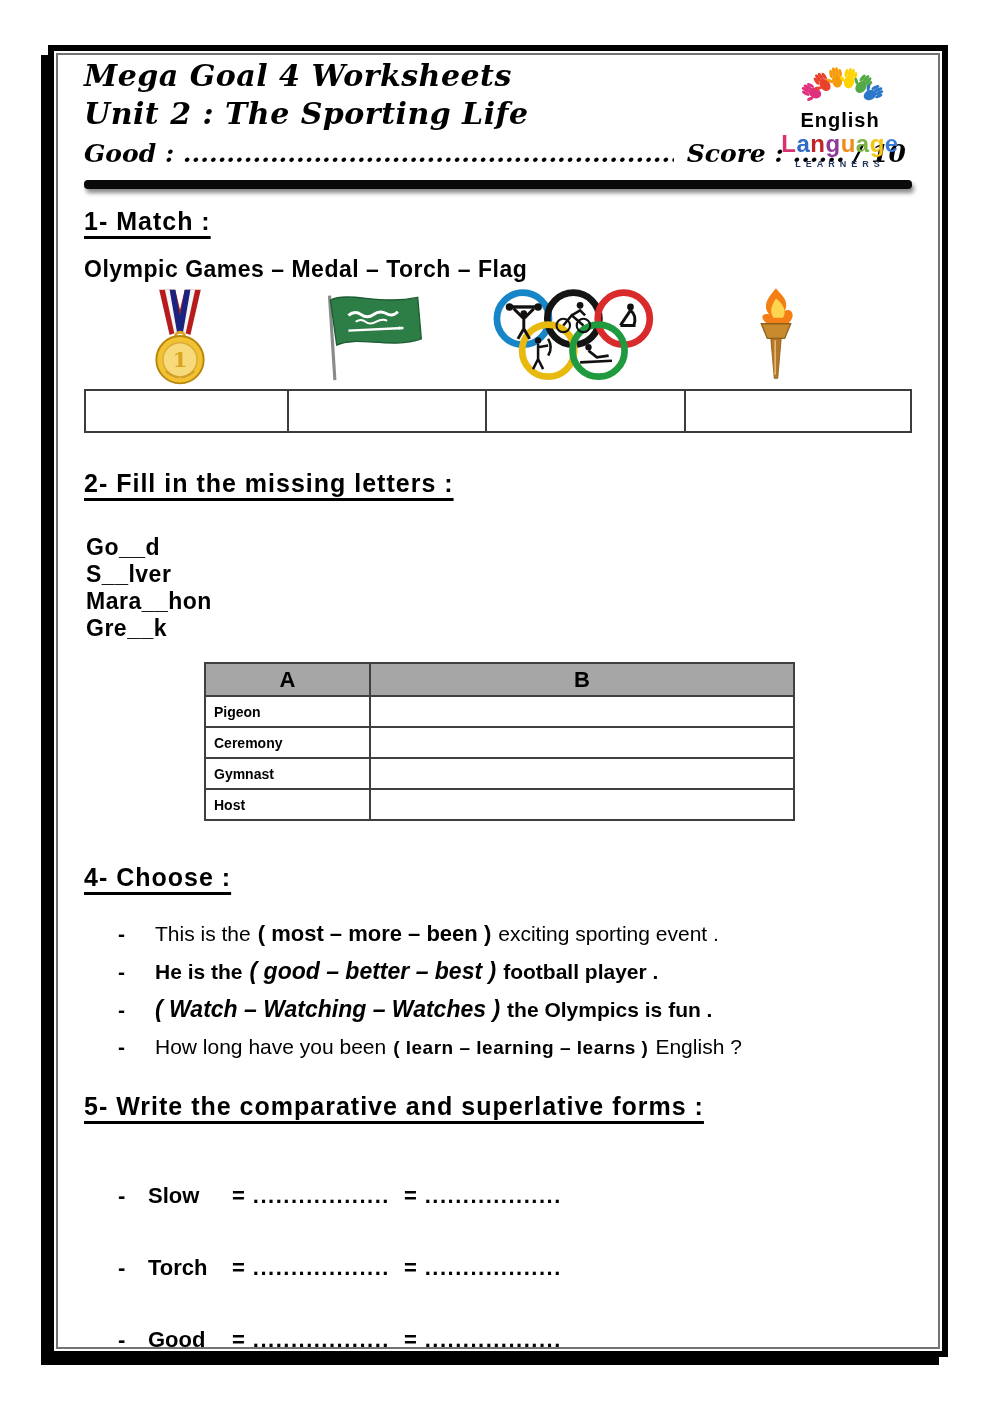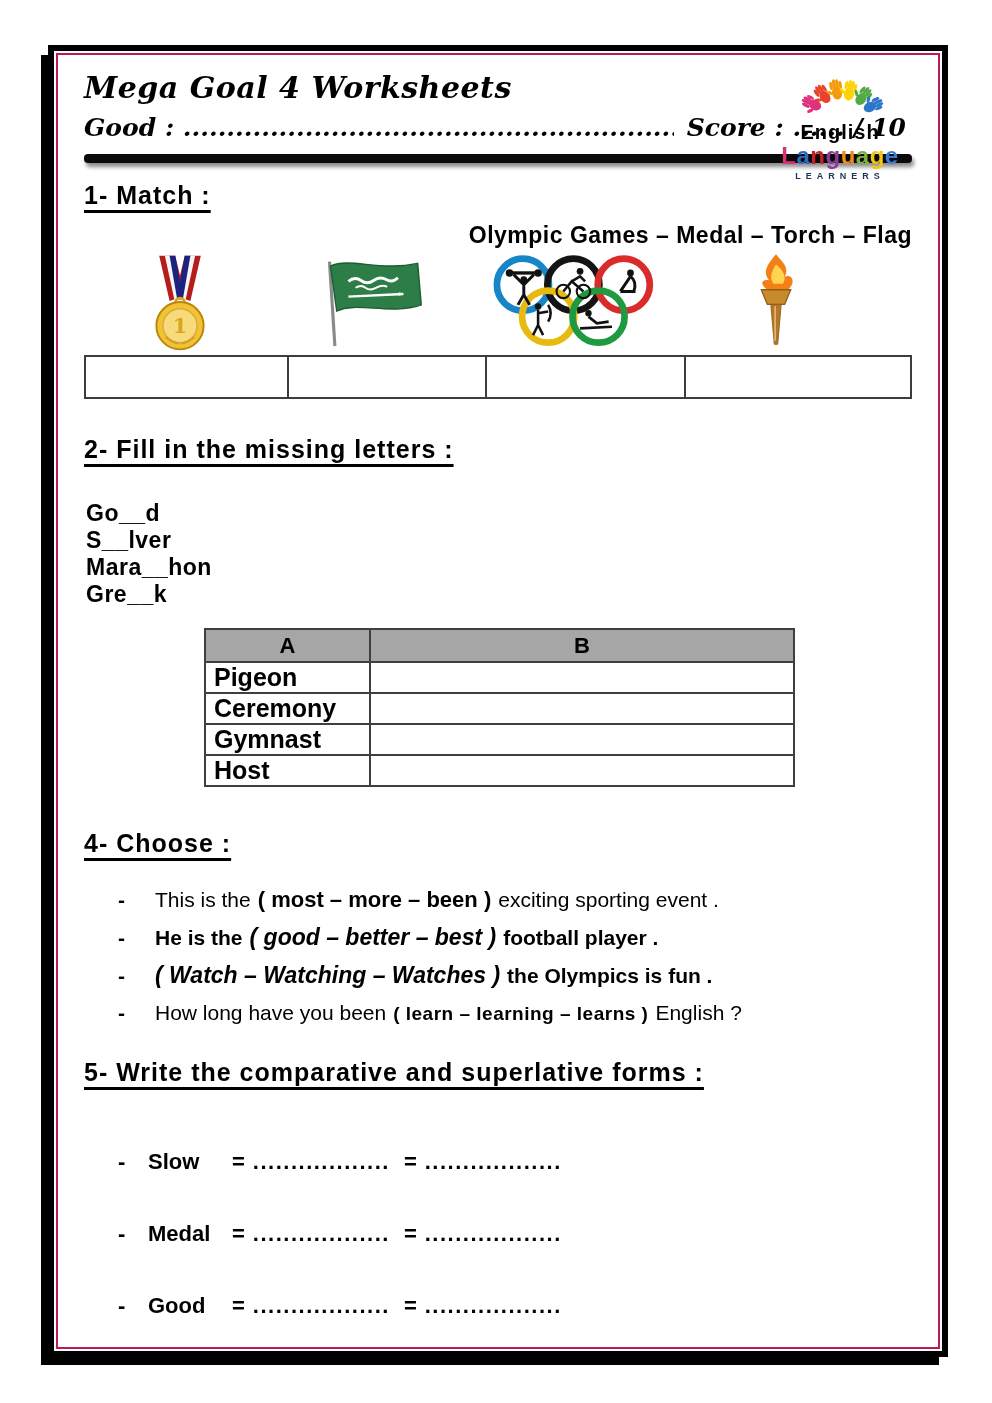--- a/index.html
+++ b/index.html
@@ -1,21 +1,21 @@
 <!DOCTYPE html>
 <html><head>
 <meta charset="utf-8">
 <style>
   * { margin:0; padding:0; box-sizing:border-box; }
   html,body { width:992px; height:1403px; background:#ffffff; font-family:"Liberation Sans",sans-serif; color:#000; }
   .canvas { position:relative; width:992px; height:1403px; background:#fff; overflow:hidden; }
 
   .frame { position:absolute; left:48px; top:45px; width:900px; height:1312px;
            border:6px solid #000; background:#fff; box-shadow:-8px 9px 0 -1px #000; }
-  .inner { position:absolute; inset:2px; border:2px solid #be185d; padding:14px 26px 0 26px; overflow:hidden; }
+  .inner { position:absolute; inset:2px; border:2px solid #737373; padding:2px 26px 0 26px; overflow:hidden; }
 
   
   .header { position:relative; }
   .script { font-family:"DejaVu Serif",serif; font-style:italic; font-weight:bold; }
   .title-line { font-size:30px; line-height:38px; letter-spacing:0.5px; }
   .name-row { display:flex; justify-content:space-between; align-items:flex-end; font-size:25px; margin-top:6px; padding-right:6px; }
   .name-left { white-space:nowrap; overflow:hidden; max-width:590px; }
   .score-right { white-space:nowrap; }
 
   .logo { position:absolute; top:2px; right:6px; width:132px; text-align:center; line-height:1; }
@@ -24,42 +24,42 @@
   .logo-learners { font-size:9px; font-weight:bold; letter-spacing:5px; color:#23355c; margin-top:4px; }
 
   .sep-bar { height:9px; background:#0a0a0a; border-radius:4px; margin-top:12px; box-shadow:2px 4px 4px #8a8a8a; }
 
   
   .sec-h { font-size:25px; font-weight:bold; letter-spacing:1px;
            text-decoration:underline; text-decoration-thickness:3px; text-underline-offset:6px; }
   .h1m { margin-top:18px; } .h2m { margin-top:36px; } .h3m { margin-top:42px; }
   .h4m { margin-top:42px; } .h5m { margin-top:32px; }
 
-  .match-words { text-align:right; font-size:23px; font-weight:bold; margin-top:12px; letter-spacing:0.5px; }
+  .match-words { text-align:left; font-size:23px; font-weight:bold; margin-top:20px; letter-spacing:0.5px; }
 
   .images-row { display:flex; align-items:flex-end; height:98px; margin-top:4px; }
   .img-medal  { margin-left:44px; }
   .img-flag   { margin-left:84px; }
   .img-rings  { margin-left:62px; }
   .img-torch  { margin-left:96px; }
 
   .answer-table { display:grid; grid-template-columns:24.6% 24.1% 24.1% 27.2%; margin-top:4px;
                   border:2px solid #3c3c3c; height:44px; background:#fff; }
   .answer-table .cell { border-right:2px solid #3c3c3c; }
   .answer-table .cell:last-child { border-right:none; }
 
   .fill-words { display:flex; justify-content:space-between; margin-top:36px; padding:0 36px 0 2px;
                 font-size:23px; font-weight:bold; letter-spacing:0.5px;flex-direction:column; }
 
   .ar-table { border-collapse:collapse; margin:20px 0 0 120px; }
   .ar-table th, .ar-table td { border:2px solid #3f3f3f; }
   .ar-table th { background:#a6a6a6; font-size:22px; font-weight:bold; height:33px; }
   .ar-table .col-a { width:165px; }
   .ar-table .col-b { width:424px; }
-  .ar-table td { height:31px; font-size:25px; font-weight:bold; padding-left:8px; text-align:left; }
+  .ar-table td { height:31px; font-size:14px; font-weight:bold; padding-left:8px; text-align:left; }
 
   .choose-list { margin-top:30px; }
   .choose-line { display:flex; align-items:baseline; margin-bottom:13px; font-size:21px; line-height:24px; margin-left:34px; }
   .dash { width:30px; font-weight:bold; }
   .choose-line span + span { margin-left:7px; }
   .opt { font-weight:bold; font-size:22px; }
   .opt-big { font-weight:bold; font-size:23px;font-style:italic; }
   .opt-cond { font-weight:bold; font-size:19px; letter-spacing:0.5px; }
   .semib { font-weight:bold; }
 
@@ -71,20 +71,21 @@
 </style>
 </head>
 <body>
 
 <div class="canvas">
   <div class="frame">
     <div class="inner">
 
       <div class="header">
         <div class="script title-line">Mega Goal 4 Worksheets</div>
+        <div class="script title-line">Unit 2 : The Sporting Life</div>
         <div class="name-row">
           <div class="script name-left">
             <span>Good :</span>
             <span>........................................................................</span>
           </div>
           <div class="script score-right">
             <span>Score :</span>
             <span>......</span>
             <span>/ 10</span>
           </div>
@@ -254,21 +255,21 @@
         <div class="comp-line">
           <span class="dash">-</span>
           <span class="comp-word">Slow</span>
           <span class="comp-eq">=</span>
           <span class="comp-dots">..................</span>
           <span class="comp-eq">=</span>
           <span class="comp-dots">..................</span>
         </div>
         <div class="comp-line">
           <span class="dash">-</span>
-          <span class="comp-word">Medal</span>
+          <span class="comp-word">Torch</span>
           <span class="comp-eq">=</span>
           <span class="comp-dots">..................</span>
           <span class="comp-eq">=</span>
           <span class="comp-dots">..................</span>
         </div>
         <div class="comp-line">
           <span class="dash">-</span>
           <span class="comp-word">Good</span>
           <span class="comp-eq">=</span>
           <span class="comp-dots">..................</span>

